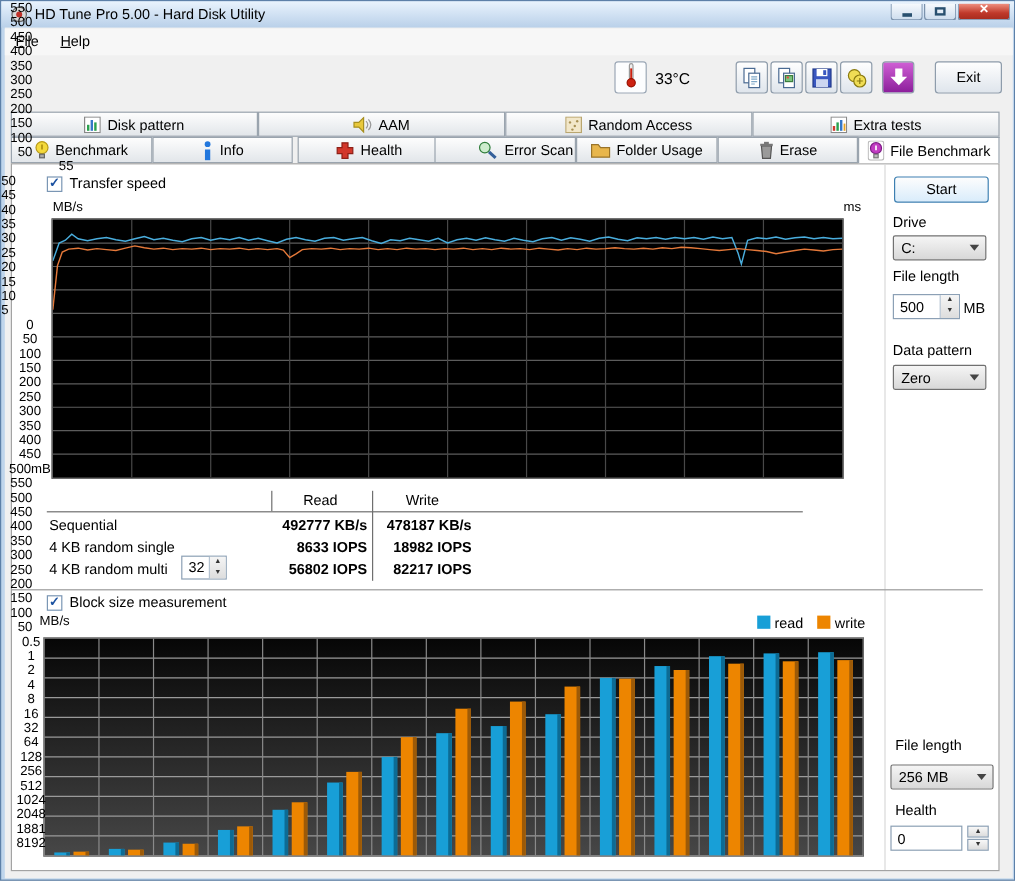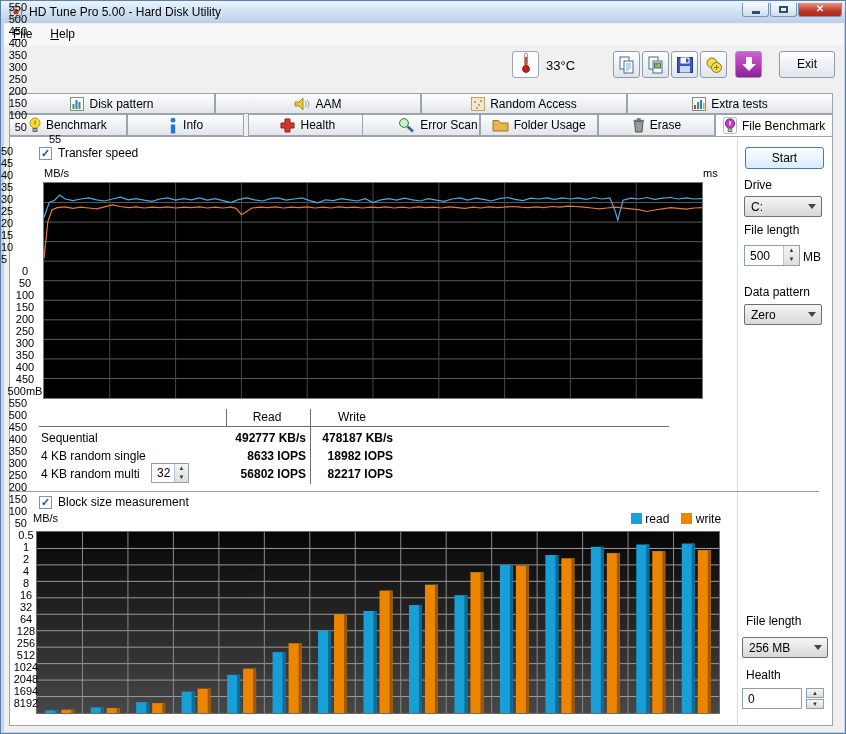--- a/index.html
+++ b/index.html
@@ -468,16 +468,16 @@
       <div class="tick" style="left: 169.133px; width: 50px; text-align: center; top: 713px;">4</div>
       <div class="tick" style="left: 214.6px; width: 50px; text-align: center; top: 713px;">8</div>
       <div class="tick" style="left: 260.067px; width: 50px; text-align: center; top: 713px;">16</div>
       <div class="tick" style="left: 305.533px; width: 50px; text-align: center; top: 713px;">32</div>
       <div class="tick" style="left: 351px; width: 50px; text-align: center; top: 713px;">64</div>
       <div class="tick" style="left: 396.467px; width: 50px; text-align: center; top: 713px;">128</div>
       <div class="tick" style="left: 441.933px; width: 50px; text-align: center; top: 713px;">256</div>
       <div class="tick" style="left: 487.4px; width: 50px; text-align: center; top: 713px;">512</div>
       <div class="tick" style="left: 532.867px; width: 50px; text-align: center; top: 713px;">1024</div>
       <div class="tick" style="left: 578.333px; width: 50px; text-align: center; top: 713px;">2048</div>
-      <div class="tick" style="left: 623.8px; width: 50px; text-align: center; top: 713px;">1694</div>
+      <div class="tick" style="left: 623.8px; width: 50px; text-align: center; top: 713px;">1881</div>
       <div class="tick" style="left: 669.267px; width: 50px; text-align: center; top: 713px;">8192</div>
     </div>
 </div>
 
 </body></html>

